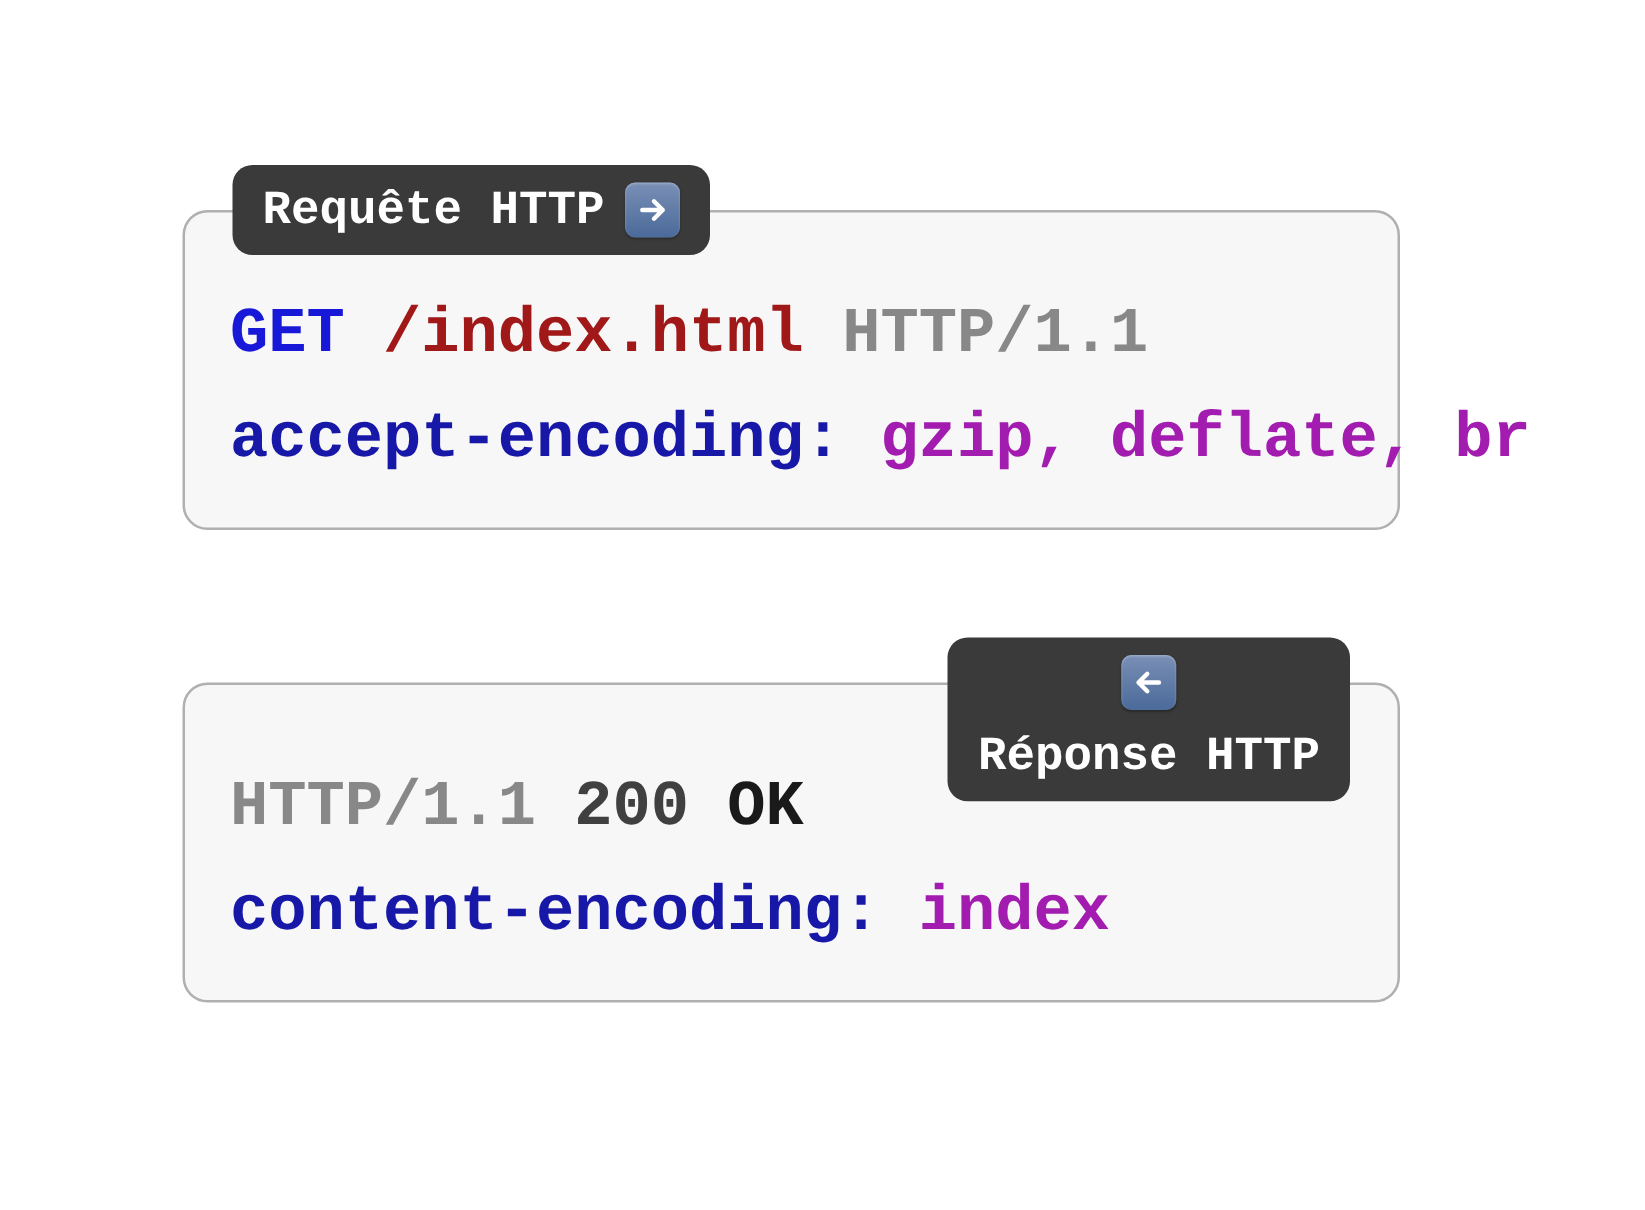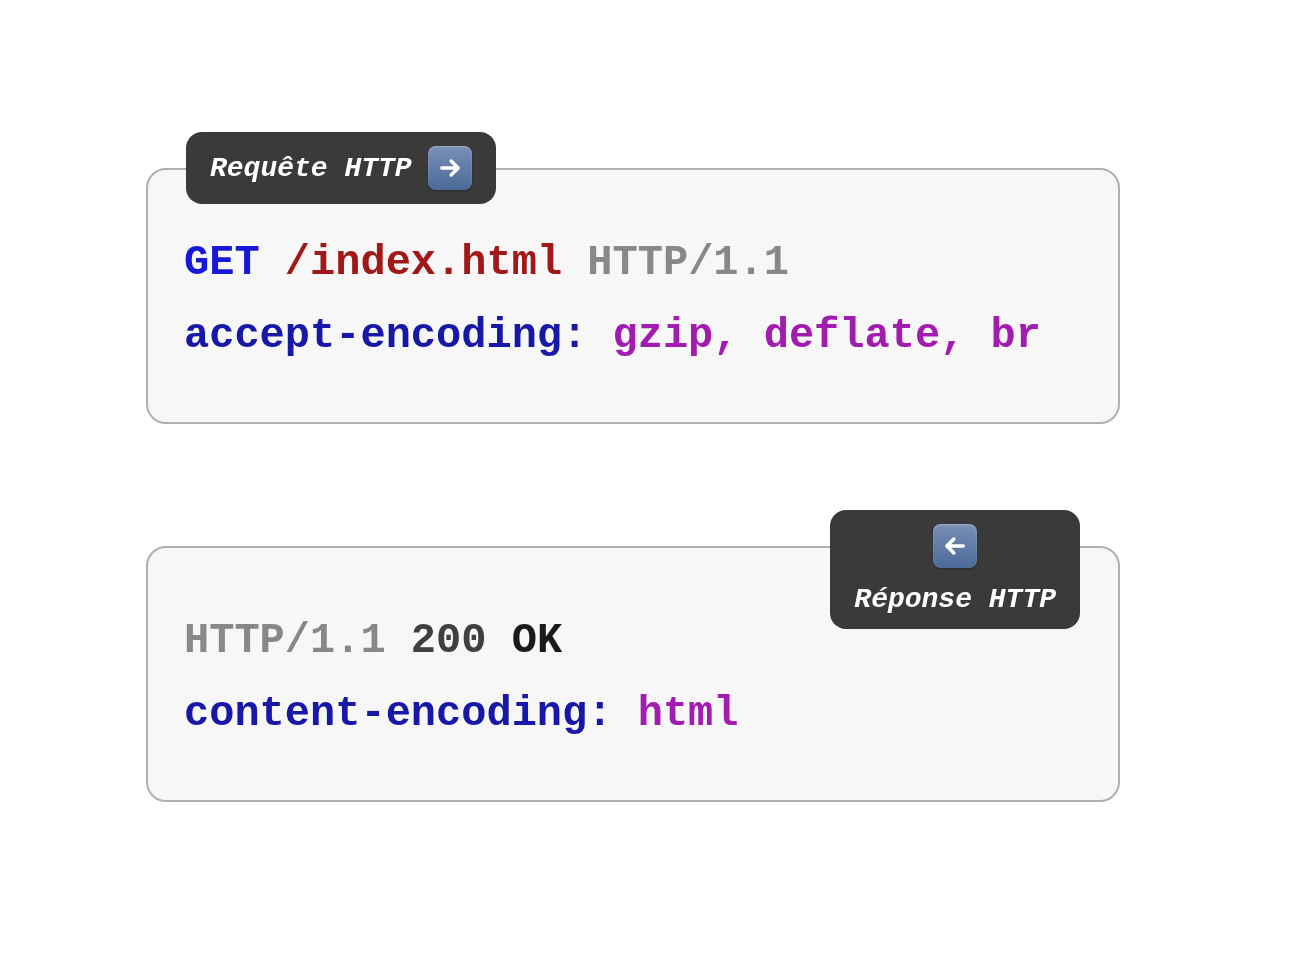--- a/index.html
+++ b/index.html
@@ -31,49 +31,48 @@
       left: 146px;
       top: 546px;
       width: 974px;
       height: 256px;
     }
     .badge {
       position: absolute;
       top: -38px;
       background: #3a3a3a;
       color: #ffffff;
-      font-size: 28px;
+      font-size: 38px;
       font-weight: bold;
       padding: 14px 24px;
       border-radius: 16px;
       display: flex;
       align-items: center;
       gap: 16px;
       white-space: nowrap;
-      font-style: italic;
     }
     .badge-left {
       left: 38px;
     }
     .badge-right {
       right: 38px;
       flex-direction: column;
     }
     .icon-box {
       display: inline-flex;
       align-items: center;
       justify-content: center;
       width: 44px;
       height: 44px;
       background: linear-gradient(180deg, #7a8fb5 0%, #4a6a9a 100%);
       border-radius: 8px;
       box-shadow: inset 0 1px 2px rgba(255,255,255,0.3), 0 1px 2px rgba(0,0,0,0.3);
     }
     .line {
-      font-size: 42px;
+      font-size: 51px;
       font-weight: bold;
       line-height: 1.3;
       margin-top: 18px;
       white-space: nowrap;
     }
     .line:first-child {
       margin-top: 28px;
     }
     .method {
       color: #1818d8;
@@ -132,15 +131,15 @@
     <span>Réponse HTTP</span>
   </div>
   <div class="line">
     <span class="protocol">HTTP/1.1</span>
     <span> </span>
     <span class="status-code">200</span>
     <span> </span>
     <span class="status-text">OK</span>
   </div>
   <div class="line">
-    <span class="header-name">content-encoding:</span><span class="header-value"> html</span>
+    <span class="header-name">content-encoding:</span><span class="header-value"> index</span>
   </div>
 </div>
 
 </body></html>

